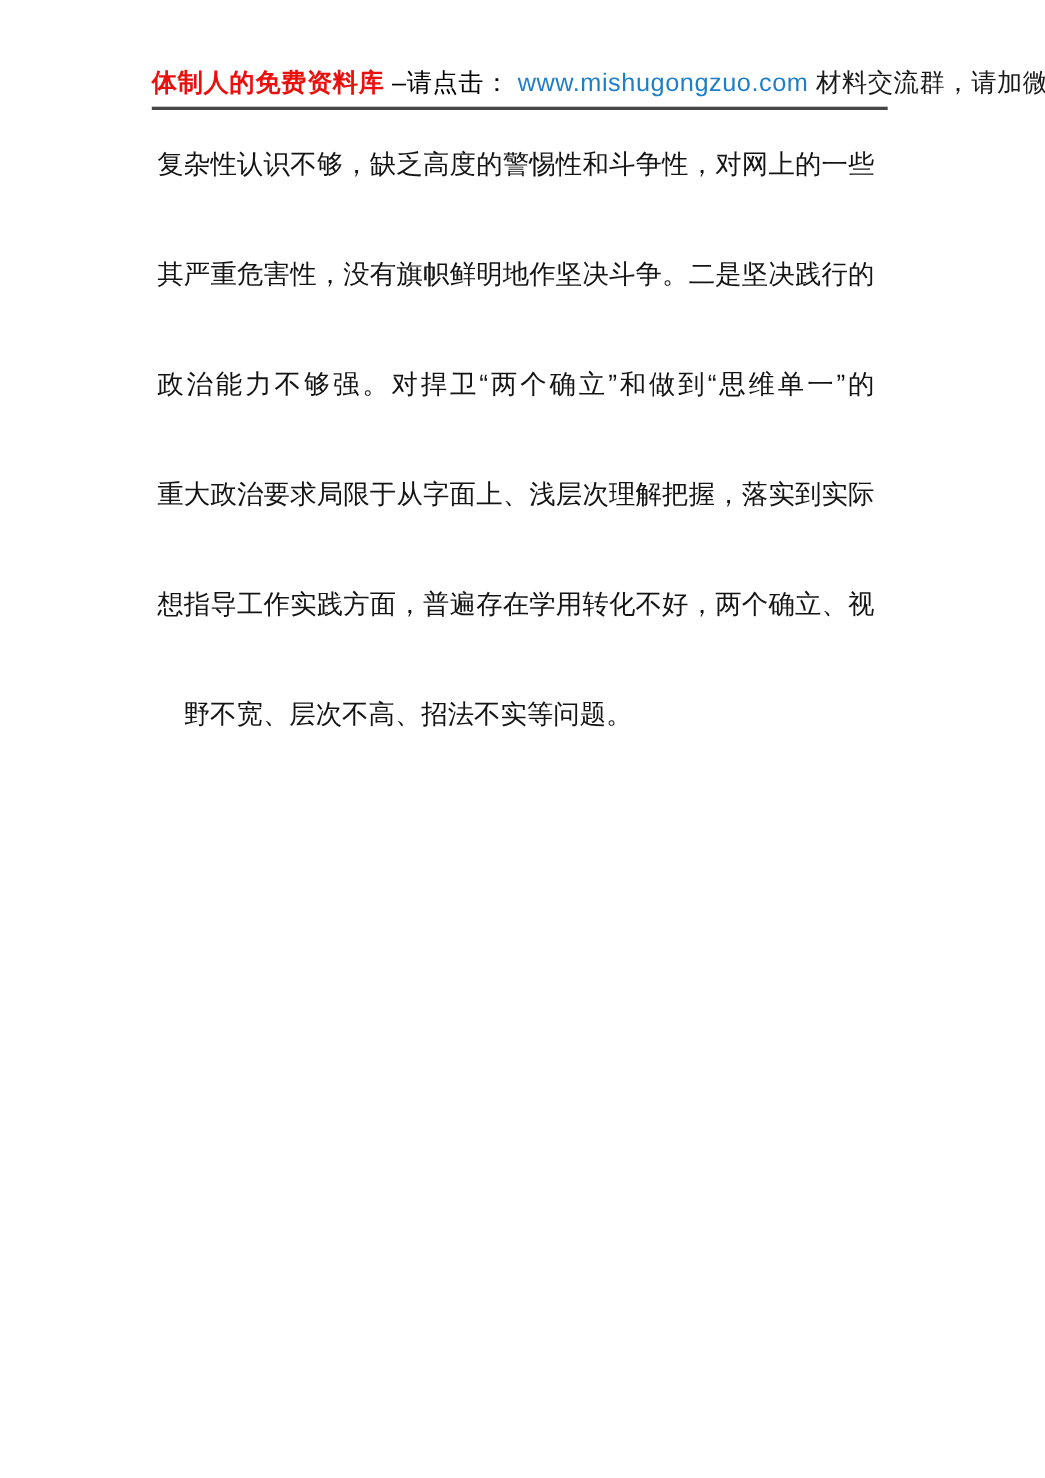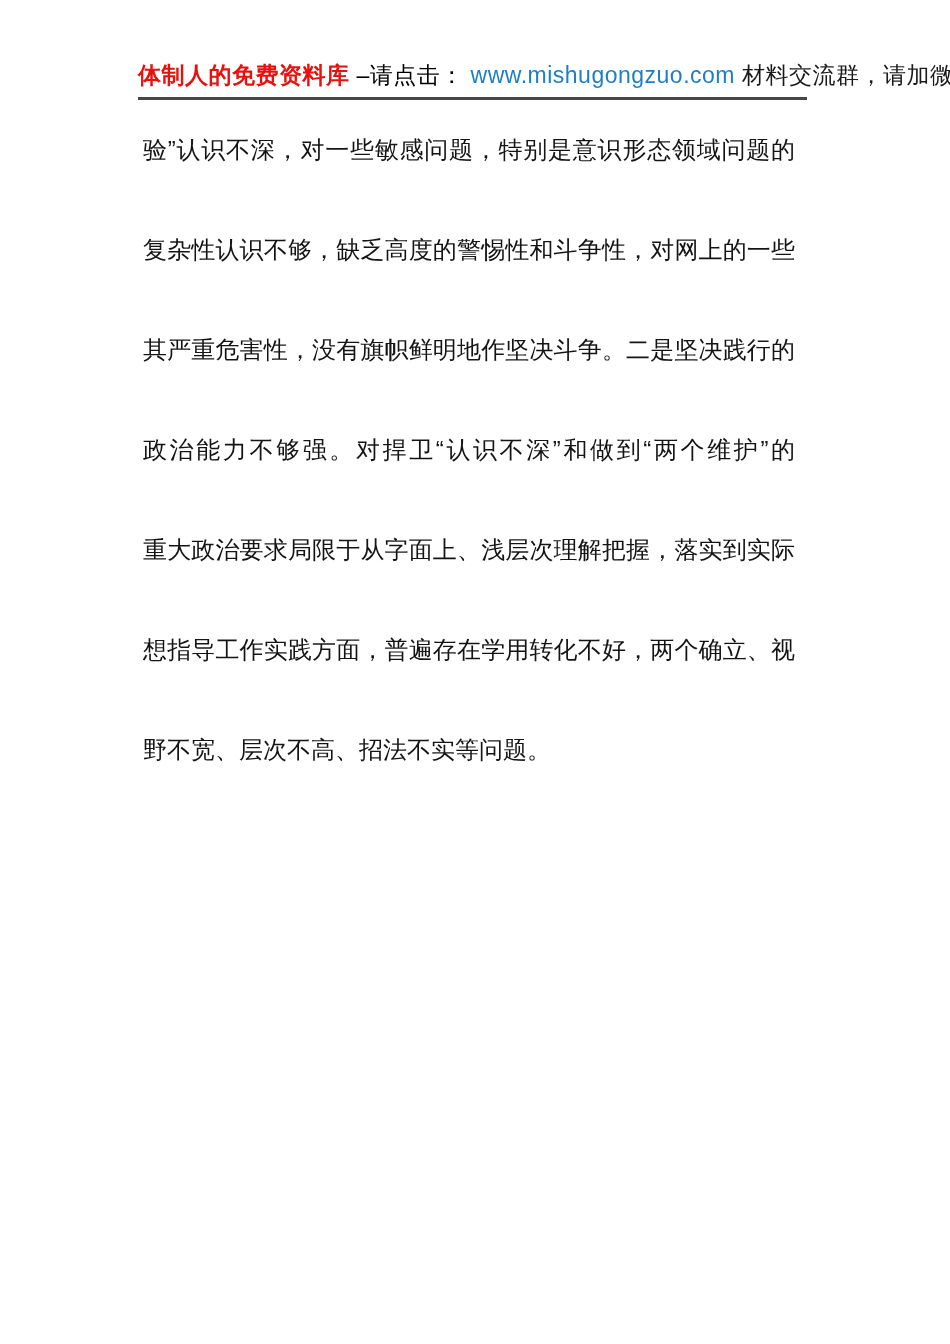--- a/index.html
+++ b/index.html
@@ -58,33 +58,33 @@
   }
   .line {
     text-align: justify;
     text-align-last: justify;
     text-justify: inter-character;
     height: 100px;
     overflow: hidden;
   }
   .line--last {
     text-align-last: left;
+    margin-left: 24px;
   }
 </style>
 </head>
 <body>
 
 <div class="header">
   <span class="site-name">体制人的免费资料库</span>
   <span class="click-prompt">–请点击：</span>
   <a class="site-link">www.mishugongzuo.com</a>
   <span class="wechat-note">材料交流群，请加微信 tizhisiri</span>
 </div>
 
 <div class="doc-body">
-  <div class="line">验”认识不深，对一些敏感问题，特别是意识形态领域问题的</div>
   <div class="line">复杂性认识不够，缺乏高度的警惕性和斗争性，对网上的一些</div>
   <div class="line">其严重危害性，没有旗帜鲜明地作坚决斗争。二是坚决践行的</div>
-  <div class="line">政治能力不够强。对捍卫“认识不深”和做到“两个维护”的</div>
+  <div class="line">政治能力不够强。对捍卫“两个确立”和做到“思维单一”的</div>
   <div class="line">重大政治要求局限于从字面上、浅层次理解把握，落实到实际</div>
   <div class="line">想指导工作实践方面，普遍存在学用转化不好，两个确立、视</div>
   <div class="line line--last">野不宽、层次不高、招法不实等问题。</div>
 </div>
 
 </body></html>

